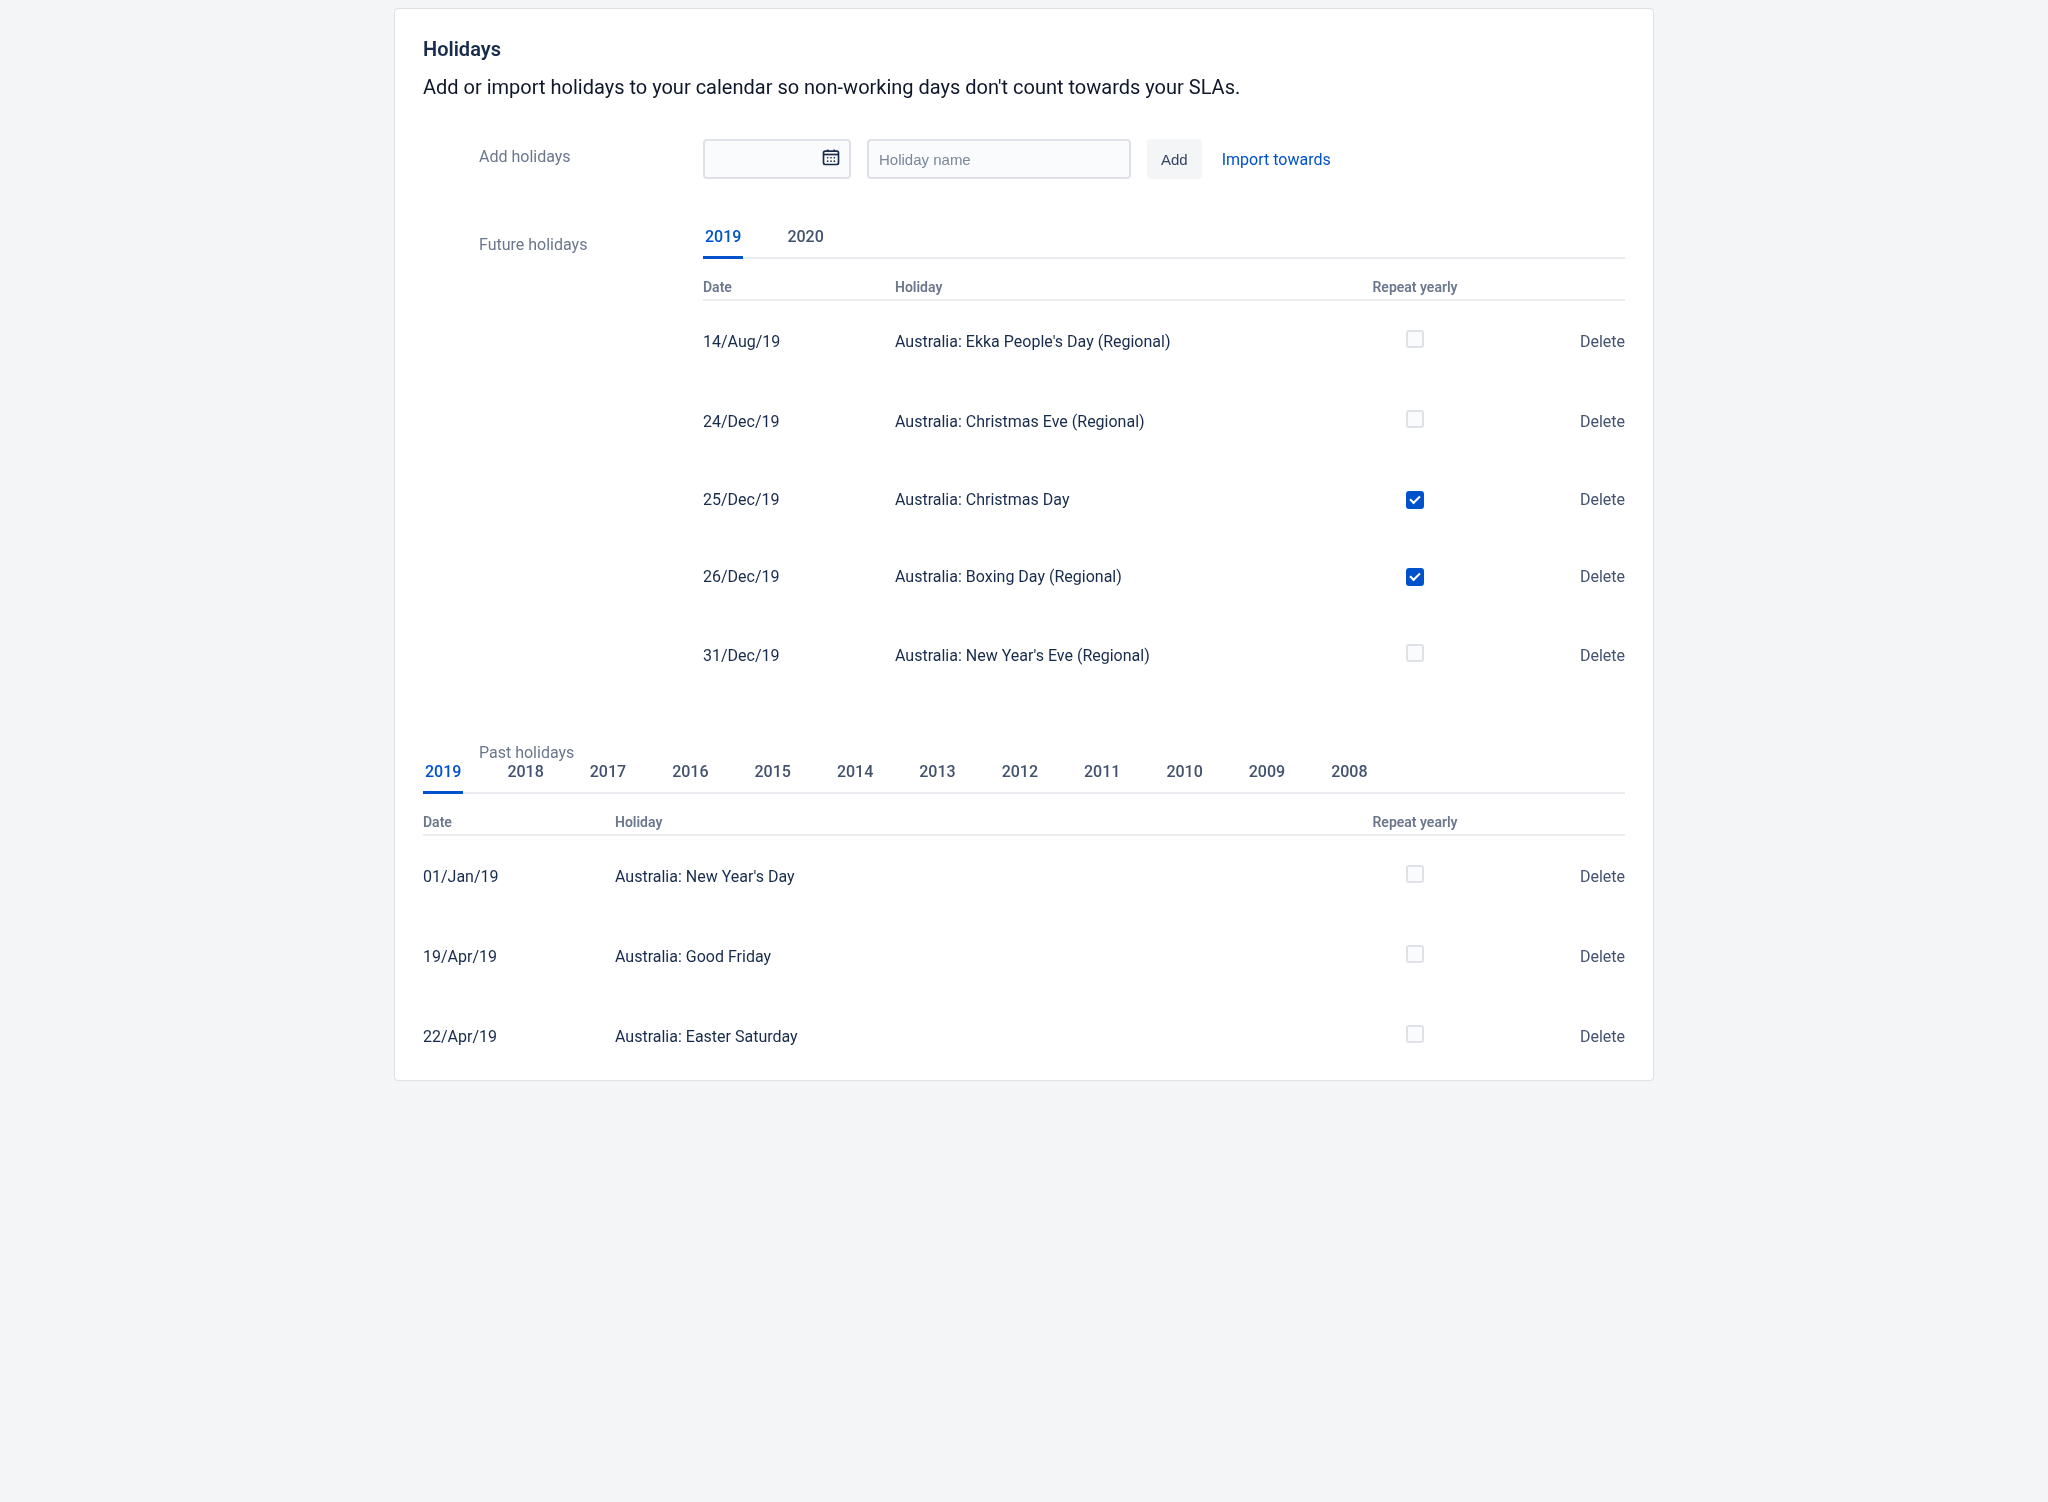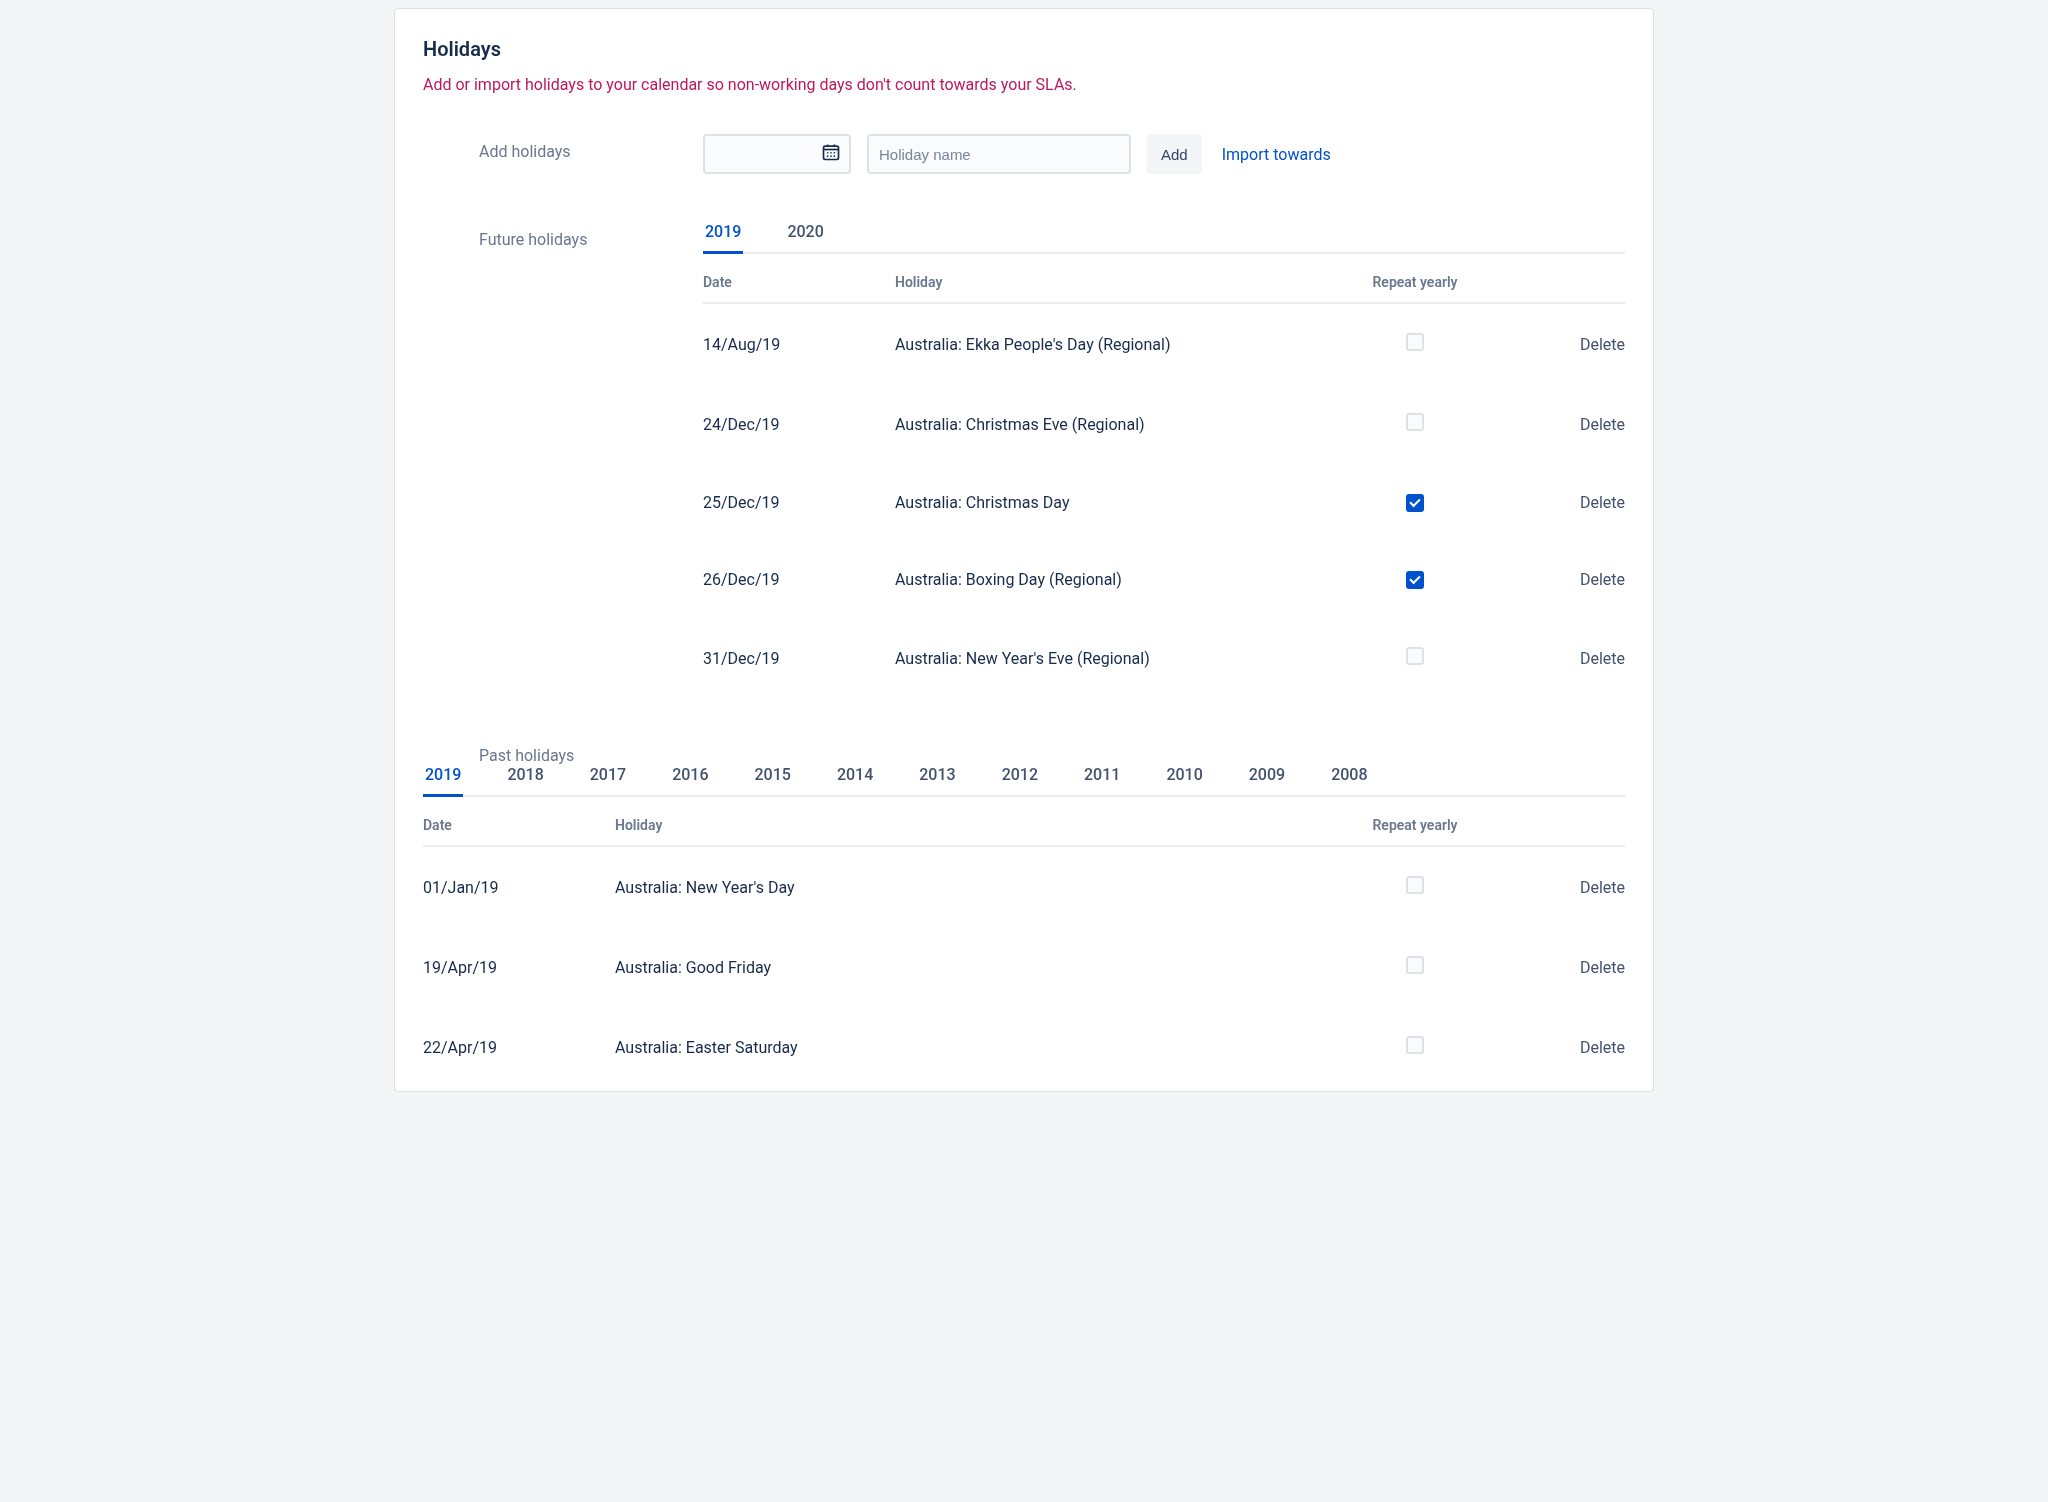--- a/index.html
+++ b/index.html
@@ -16,22 +16,22 @@
       max-width: 1260px;
       margin: 0 auto;
     }
     h2 {
       font-size: 20px;
       font-weight: 600;
       color: #172b4d;
       margin-bottom: 14px;
     }
     .description {
-      font-size: 16px;
-      color: #be185d;
+      font-size: 20px;
+      color: #0f172a;
       margin-bottom: 40px;
     }
     .row {
       display: flex;
       margin-bottom: 48px;
     }
     .row-label {
       width: 280px;
       flex-shrink: 0;
       font-size: 16px;
@@ -108,21 +108,21 @@
       cursor: pointer;
       border-bottom: 3px solid transparent;
       margin-bottom: -2px;
     }
     .tab.active {
       color: #0052cc;
       border-bottom-color: #0052cc;
     }
     .table-head {
       display: flex;
-      padding: 20px 0 12px 0;
+      padding: 20px 0 4px 0;
       border-bottom: 2px solid #ebecf0;
     }
     .th {
       font-size: 14px;
       font-weight: 600;
       color: #6b778c;
     }
     .col-date { width: 192px; flex-shrink: 0; }
     .col-holiday { flex: 1; }
     .col-repeat { width: 180px; text-align: center; flex-shrink: 0; }

